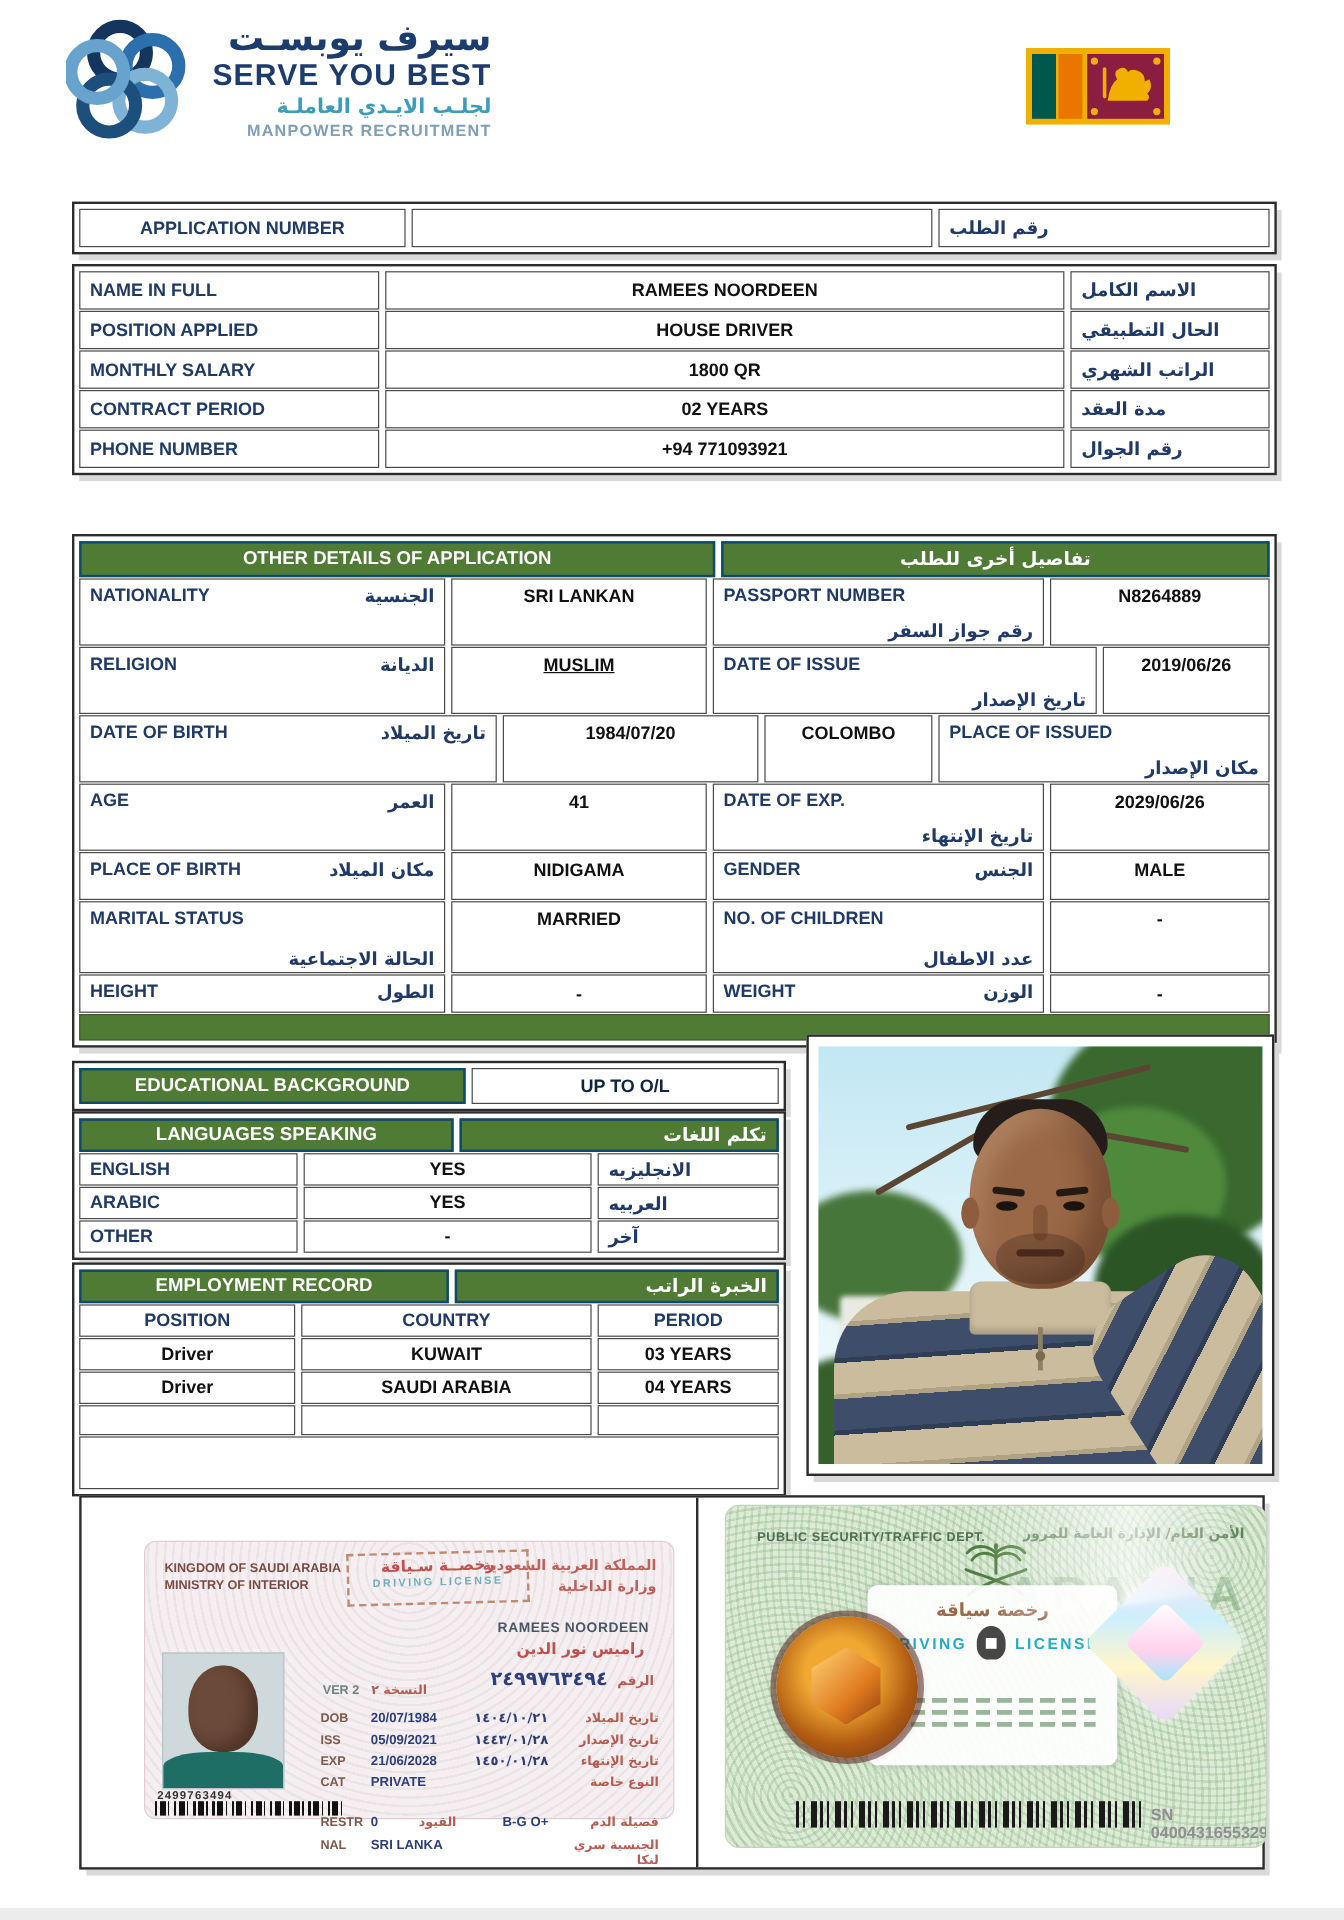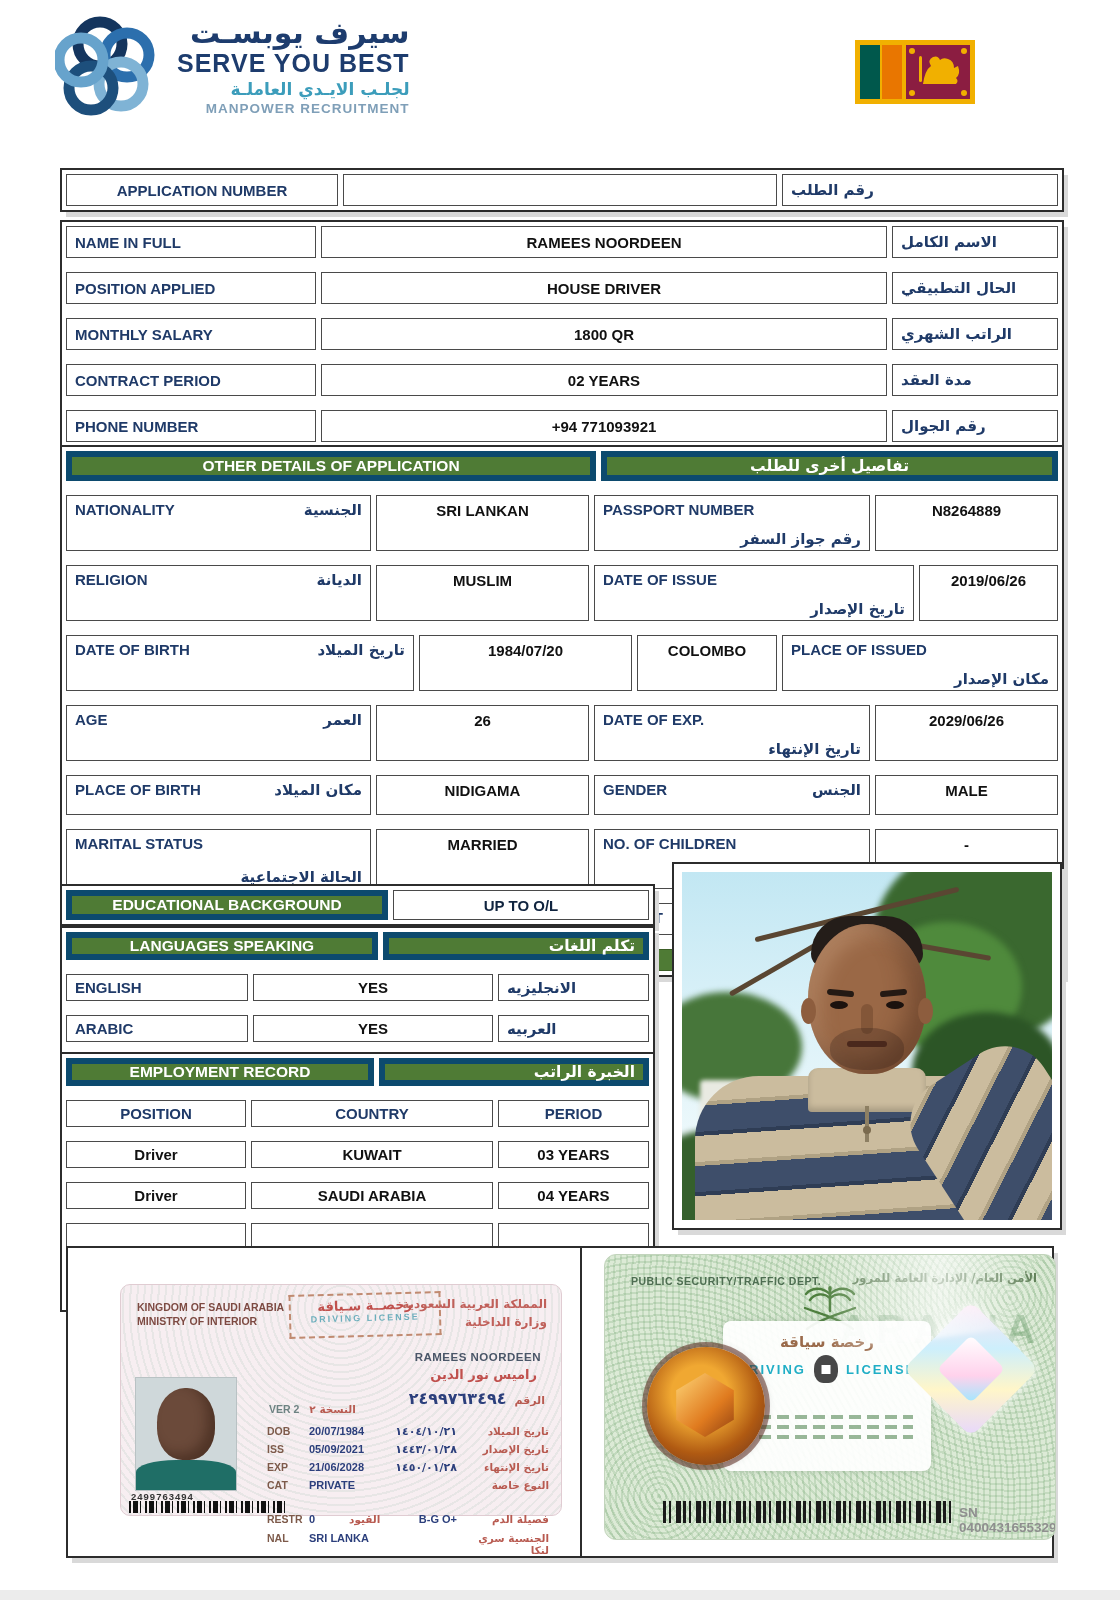--- a/index.html
+++ b/index.html
@@ -11,27 +11,27 @@
   .brand{position:absolute;left:55px;top:10px;display:flex;align-items:center;gap:10px;}
   .brand-text{display:flex;flex-direction:column;align-items:flex-end;line-height:1.12;}
   .brand-ar{color:#1d3c6e;font-weight:bold;font-size:30px;}
   .brand-en{color:#1d3c6e;font-weight:bold;font-size:25px;letter-spacing:1px;}
   .brand-tag-ar{color:#3c9dbb;font-weight:bold;font-size:17px;margin-top:3px;}
   .brand-tag-en{color:#7f9fb8;font-weight:bold;font-size:13.5px;letter-spacing:1px;margin-top:2px;}
   .flag{position:absolute;left:855px;top:40px;}
 
   
   .obox{position:absolute;background:#fff;border:2px solid #2c2c2c;box-shadow:5px 6px 0 -1px #d9d9d9;padding:4px;box-sizing:border-box;}
-  .tbl{display:flex;flex-direction:column;gap:14px;}
+  .tbl{display:flex;flex-direction:column;gap:1px;}
   .tr{display:flex;gap:5px;}
   .td{border:1px solid #4a4a4a;box-sizing:border-box;display:flex;align-items:center;padding:2px 8px;background:#fff;}
   .lbl{color:#1f3a68;font-weight:bold;font-size:15px;}
   .val{justify-content:center;color:#111;font-weight:bold;font-size:15px;text-align:center;}
   .arlbl{justify-content:flex-end;color:#1f3a68;font-weight:bold;font-size:15px;}
-  .ghead{background:#4f7b35;color:#fff;font-weight:bold;font-size:15.5px;border:6px solid #0c4a6e;}
+  .ghead{background:#4f7b35;color:#fff;font-weight:bold;font-size:15.5px;border:2px solid #0c4a6e;}
   .gbar{background:#4f7b35;border:1px solid #3c5f27;height:20px;}
 
   
   .lcell{justify-content:space-between;align-items:flex-start;padding-top:5px;}
   .lcell .en{color:#1f3a68;font-weight:bold;font-size:15px;}
   .lcell .a{color:#1f3a68;font-weight:bold;font-size:15px;margin-left:auto;}
   .stack{flex-direction:column;align-items:stretch;}
   .stack .a{align-self:flex-end;margin-top:3px;}
   .vtop{align-items:flex-start;padding-top:6px;}
 
@@ -205,21 +205,21 @@
             <span class="a ar" dir="rtl">رقم جواز السفر</span>
           </div>
         <div class="td val vtop" style="flex:1;">N8264889</div>
       </div>
 
       <div class="tr" style="height:56px;">
         <div class="td lcell" style="width:305px;">
             <span class="en">RELIGION</span>
             <span class="a ar" dir="rtl">الديانة</span>
           </div>
-        <div class="td val vtop" style="width:213px;">MUSLIM</div>
+        <div class="td val vtop" style="width:213px;text-decoration:underline;">MUSLIM</div>
         <div class="td lcell stack" style="width:320px;">
             <span class="en">DATE OF ISSUE</span>
             <span class="a ar" dir="rtl">تاريخ الإصدار</span>
           </div>
         <div class="td val vtop" style="flex:1;">2019/06/26</div>
       </div>
 
       <div class="tr" style="height:56px;">
         <div class="td lcell" style="width:348px;">
             <span class="en">DATE OF BIRTH</span>
@@ -231,21 +231,21 @@
             <span class="en">PLACE OF ISSUED</span>
             <span class="a ar" dir="rtl">مكان الإصدار</span>
           </div>
       </div>
 
       <div class="tr" style="height:56px;">
         <div class="td lcell" style="width:305px;">
             <span class="en">AGE</span>
             <span class="a ar" dir="rtl">العمر</span>
           </div>
-        <div class="td val vtop" style="width:213px;">26</div>
+        <div class="td val vtop" style="width:213px;">41</div>
         <div class="td lcell stack" style="width:276px;">
             <span class="en">DATE OF EXP.</span>
             <span class="a ar" dir="rtl">تاريخ الإنتهاء</span>
           </div>
         <div class="td val vtop" style="flex:1;">2029/06/26</div>
       </div>
 
       <div class="tr" style="height:40px;">
         <div class="td lcell" style="width:305px;">
             <span class="en">PLACE OF BIRTH</span>

